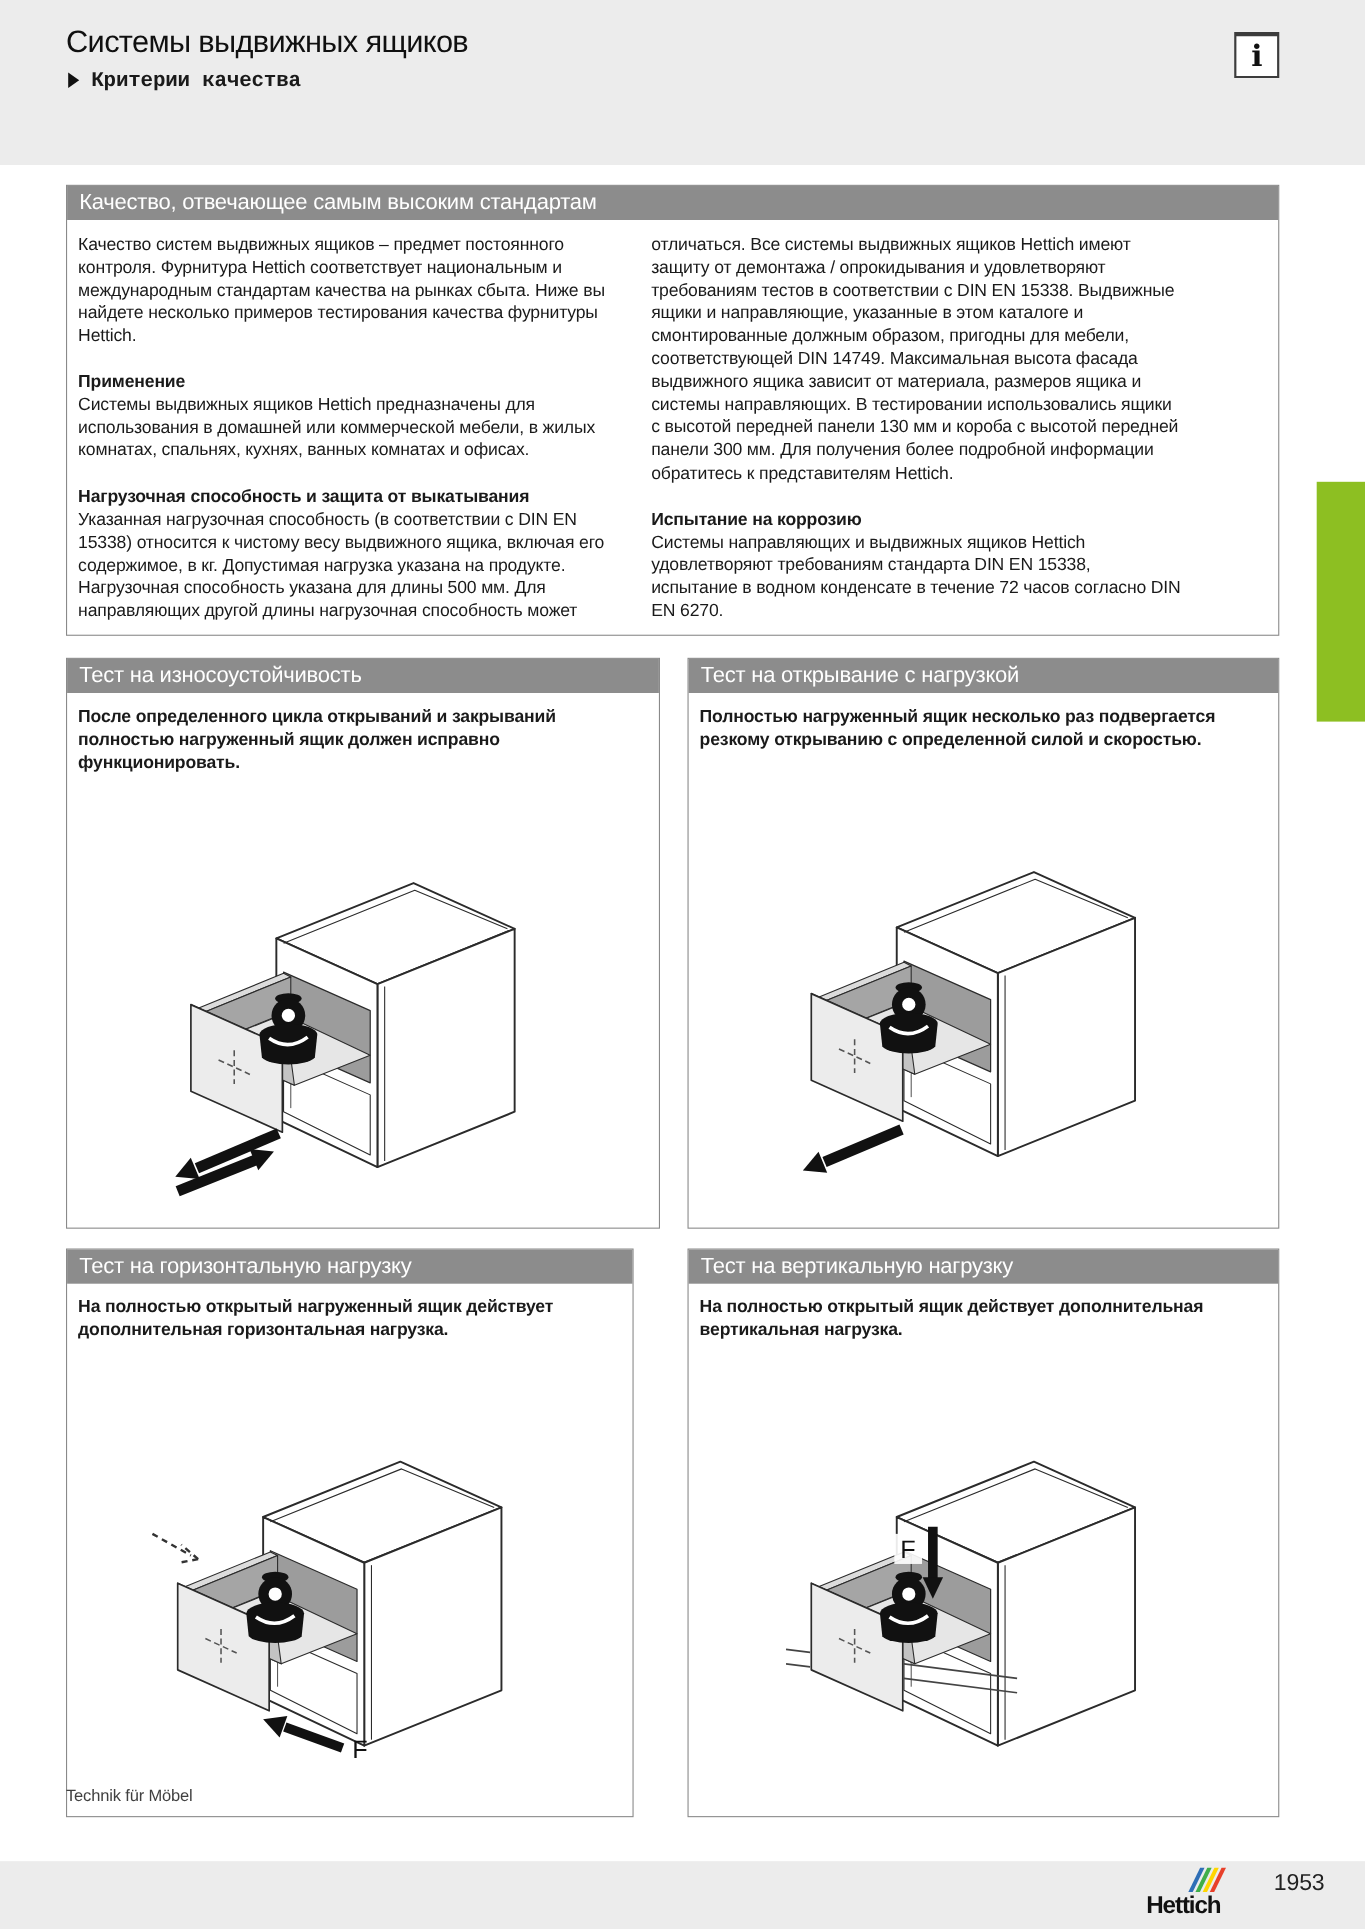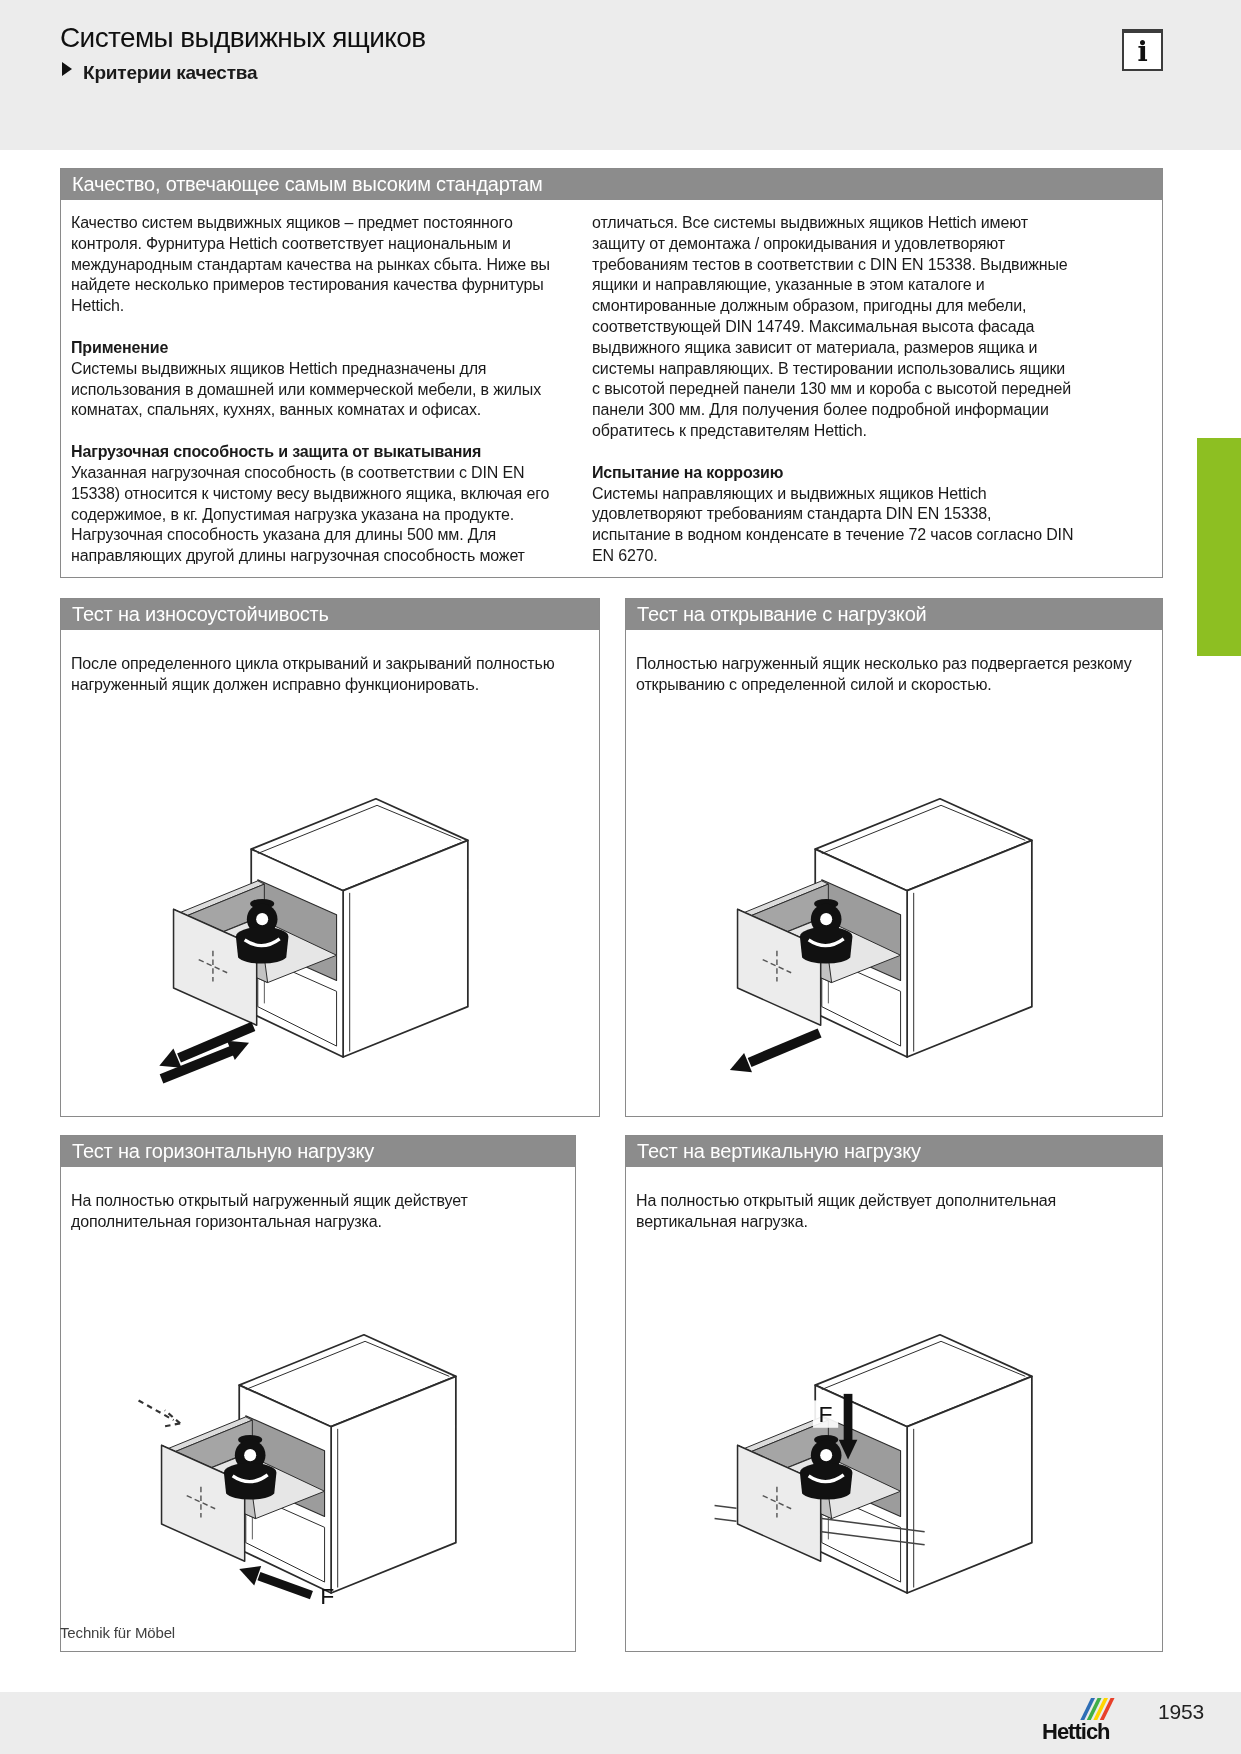--- a/index.html
+++ b/index.html
@@ -12,21 +12,21 @@
   html,body{margin:0;padding:0;}
   body{
     width:1241px;height:1754px;position:relative;overflow:hidden;
     background:#ffffff;color:#1a1a1a;
     font-family:"Liberation Sans",sans-serif;letter-spacing:-0.15px;
   }
   .band-top{position:absolute;left:0;top:0;width:100%;height:150px;background:var(--band-gray);}
   .band-bottom{position:absolute;left:0;top:1692px;width:100%;height:62px;background:var(--band-gray);}
 
   .page-title{position:absolute;left:60px;top:22px;font-size:28px;font-weight:400;color:#101010;letter-spacing:-0.6px;}
-  .subtitle-row{position:absolute;left:62px;top:62px;display:flex;align-items:flex-start;gap:11px;}
+  .subtitle-row{position:absolute;left:62px;top:62px;display:flex;align-items:center;gap:11px;font-family:Liberation Mono, monospace;}
   .tri{width:0;height:0;border-left:10px solid #111;border-top:7px solid transparent;border-bottom:7px solid transparent;}
   .subtitle{font-size:19px;font-weight:700;letter-spacing:-0.2px;}
 
   .info-box{
     position:absolute;left:1122px;top:29px;width:41px;height:42px;background:#fff;
     border:2px solid #3c3c3c;border-top-width:4px;
     display:flex;align-items:center;justify-content:center;
     font-family:"DejaVu Serif",serif;font-weight:700;font-size:27px;color:#111;
   }
 
@@ -43,21 +43,21 @@
     padding:13px 0 0 10px;font-size:16px;line-height:1.3;
   }
   .q-grid p{margin:0;}
   .q-grid .sub-h{margin:21px 0 0 0;font-size:16px;font-weight:700;}
 
   .test-box{display:flex;flex-direction:column;}
   .tb-1{left:60px;top:598px;width:540px;height:519px;}
   .tb-2{left:625px;top:598px;width:538px;height:519px;}
   .tb-3{left:60px;top:1135px;width:516px;height:517px;}
   .tb-4{left:625px;top:1135px;width:538px;height:517px;}
-  .test-desc{padding:24px 16px 0 10px;font-size:16px;line-height:1.3;}
+  .test-desc{padding:12px 16px 0 10px;font-size:16px;line-height:1.3;font-weight:bold;}
   .fig-wrap{flex:1;display:flex;align-items:center;justify-content:center;}
   .fig{width:372px;height:372px;}
   .fig text{font-family:"Liberation Sans",sans-serif;}
 
   .green-tab{position:absolute;left:1197px;top:438px;width:44px;height:218px;background:var(--accent-green);}
 
   .footer-left{position:absolute;left:60px;top:1624px;font-size:15px;color:#404040;}
   .brand{position:absolute;left:1040px;top:1696px;width:78px;height:50px;}
   .page-num{position:absolute;left:1158px;top:1700px;font-size:21px;color:#222;}
 </style>

